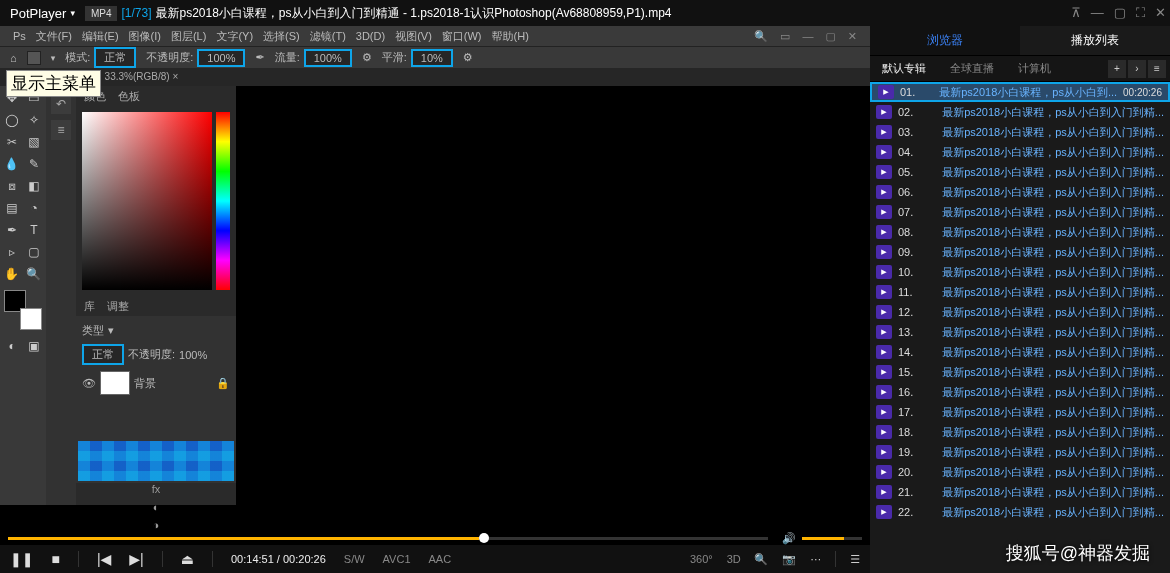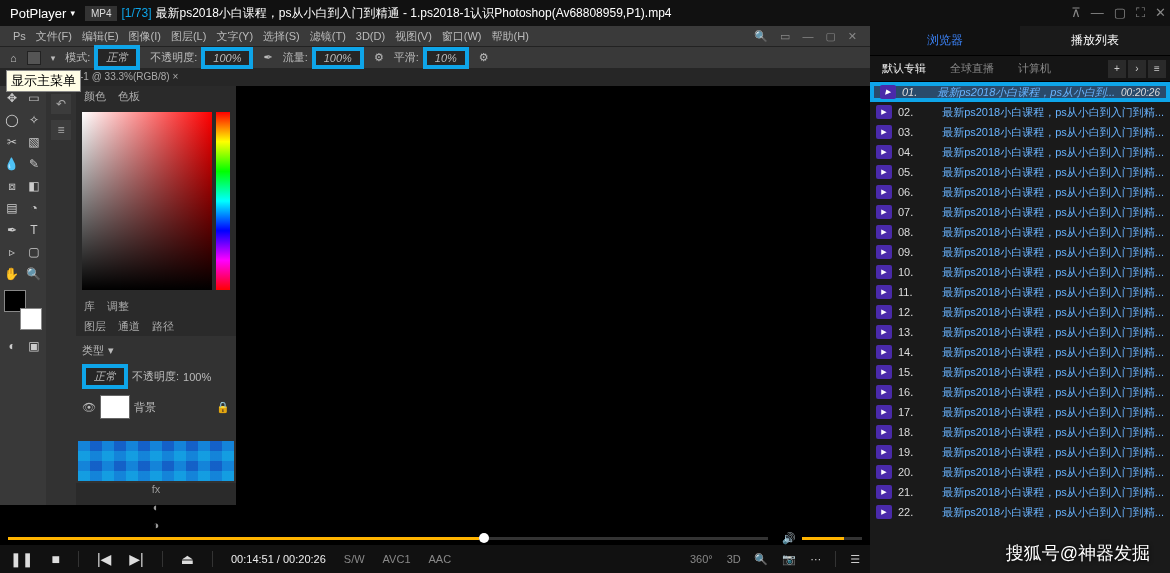--- a/index.html
+++ b/index.html
@@ -14,27 +14,27 @@
 .title-text { color:#fff; font-size:12px; margin-left:4px; white-space:nowrap; overflow:hidden; }
 .win-ctl { margin-left:auto; display:flex; gap:10px; color:#888; font-size:13px; }
 .win-ctl span { cursor:pointer; }
 
 
 .ps-menubar { height:20px; background:#3a3a3a; display:flex; align-items:center; padding:0 10px; gap:4px; color:#bbb; font-size:11px; }
 .ps-menubar span { padding:0 3px; }
 .ps-menubar .right { margin-left:auto; display:flex; gap:6px; color:#888; }
 
 
-.tooltip { position:absolute; left:6px; top:44px; background:#fffde6; color:#000; border:1px solid #888; padding:1px 4px; font-size:13px; z-index:50; }
+.tooltip { position:absolute; left:6px; top:44px; background:#fffde6; color:#000; border:1px solid #888; padding:1px 4px; font-size:17px; z-index:50; }
 
 
 .optbar { height:22px; background:#393939; display:flex; align-items:center; padding:0 10px; gap:10px; color:#bbb; font-size:11px; border-top:1px solid #222; }
 .optbar .grp { display:flex; align-items:center; gap:4px; }
 .sw { width:14px; height:14px; background:#555; border:1px solid #222; }
-.sel { background:#262626; padding:1px 8px; border:4px solid #0ea5e9;font-style:italic; }
+.sel { background:#262626; padding:1px 8px; border:2px solid #0ea5e9; }
 
 
 .doctab { height:18px; background:#262626; display:flex; align-items:center; padding:0 50px; color:#aaa; font-size:10px; }
 
 
 .main { display:flex; height:419px; }
 
 
 .tbox { width:46px; background:#393939; display:flex; flex-wrap:wrap; padding:2px; gap:2px; align-content:flex-start; }
 .tbox .t { width:20px; height:20px; background:#393939; display:flex; align-items:center; justify-content:center; color:#ccc; font-size:12px; cursor:pointer; }
@@ -223,25 +223,20 @@
       <span>色板</span>
     </div>
     <div class="colorbox">
       <div class="field"></div>
       <div class="hue"></div>
     </div>
     <div class="libs">
       <span>库</span>
       <span>调整</span>
     </div>
-    <div class="tabs">
-      <span>图层</span>
-      <span>通道</span>
-      <span>路径</span>
-    </div>
     <div class="layers">
       <div class="row">
             <span>类型</span>
             <span>▾</span>
           </div>
       <div class="row">
             <span class="sel">正常</span>
             <span>不透明度:</span>
             <span>100%</span>
           </div>

